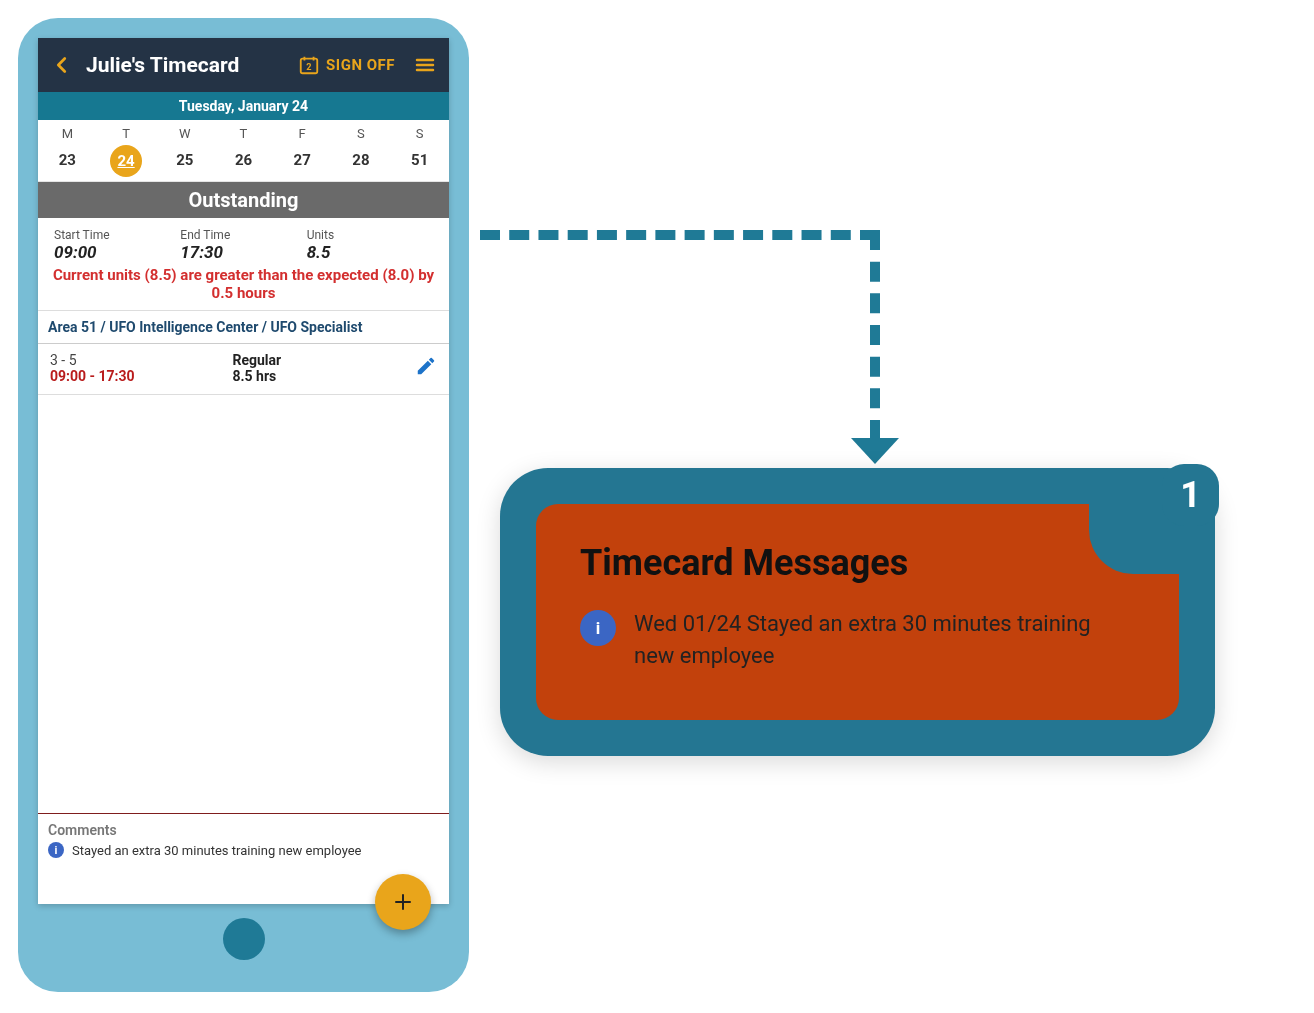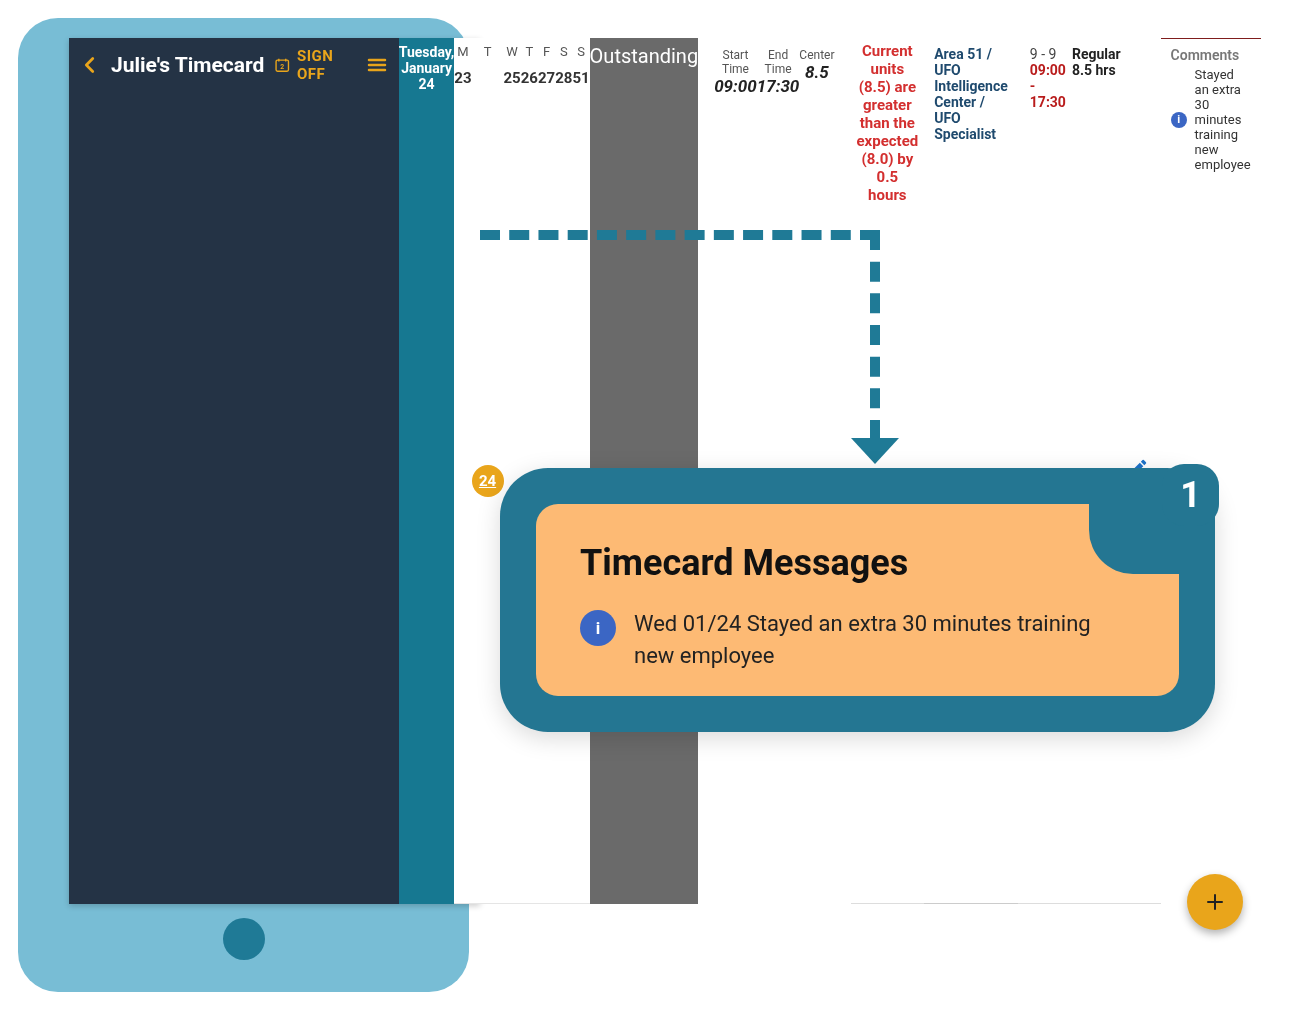--- a/index.html
+++ b/index.html
@@ -33,23 +33,22 @@
     height: 42px;
     border-radius: 50%;
     background: #1f7a96;
   }
 
   .screen {
     background: #243345;
     width: 100%;
     height: 866px;
     display: flex;
-    flex-direction: row;
+    flex-direction: column;
     box-shadow: 0 2px 6px rgba(0,0,0,.2);
-    margin-left: 31px;
   }
 
   
   .header {
     display: flex;
     align-items: center;
     height: 54px;
     padding: 0 10px;
     gap: 10px;
     color: #fff;
@@ -108,30 +107,29 @@
     text-decoration:underline;
   }
 
   
   .outstanding {
     background:#6a6a6a;
     color:#fff;
     font-size:20px;
     text-align:center;
     padding:6px 0;
-    font-weight:400;
+    font-weight:700;
   }
 
   
   .summary {
     background:#fff;
     display:grid;
     grid-template-columns:1fr 1fr 1fr;
     padding:10px 16px 0;
-    text-align:center;
   }
   .summary .lbl{font-size:12px;color:#555;}
   .summary .val{font-size:17px;font-weight:700;color:#222;font-style:italic;}
   .warning {
     background:#fff;
     color:#d32f2f;
     font-size:15px;
     text-align:center;
     padding:4px 6px 8px;
     border-bottom:1px solid #ddd;
@@ -222,23 +220,23 @@
     background:#247692;
     color:#fff;
     font-size:36px;
     font-weight:700;
     min-width:56px;
     text-align:center;
     padding:10px 18px;
     border-radius:22px;
   }
   .callout-inner {
-    background:#fdba74;
+    background:#c2410c;
     border-radius:22px;
-    padding:38px 44px 24px;
+    padding:38px 44px 48px;
     position:relative;
   }
   .callout-inner .notch {
     position:absolute;
     top:0; right:0;
     width:90px;height:70px;
     background:#247692;
     border-bottom-left-radius:44px;
   }
   .callout h2 {
@@ -327,31 +325,31 @@
     <div class="summary">
       <div>
           <div class="lbl">Start Time</div>
           <div class="val">09:00</div>
         </div>
       <div>
           <div class="lbl">End Time</div>
           <div class="val">17:30</div>
         </div>
       <div>
-          <div class="lbl">Center</div>
+          <div class="lbl">Units</div>
           <div class="val">8.5</div>
         </div>
     </div>
     <div class="warning">Current units (8.5) are greater than the expected (8.0) by 0.5 hours</div>
 
     <div class="jobrow">Area 51 / UFO Intelligence Center / UFO Specialist</div>
 
     <div class="shift">
       <div class="c1">
-        <div>9 - 9</div>
+        <div>3 - 5</div>
         <div class="actual">09:00 - 17:30</div>
       </div>
       <div class="c2">
         <div class="typ">Regular</div>
         <div>8.5 hrs</div>
       </div>
       <div class="edit">
         <svg class="pencil" viewBox="0 0 24 24">
             <path fill="#1d73c9" d="M3 17.25V21h3.75l11-11-3.75-3.75-11 11zM20.7 7.04a1 1 0 0 0 0-1.41l-2.34-2.34a1 1 0 0 0-1.41 0l-1.83 1.83 3.75 3.75 1.83-1.83z"></path>
           </svg>

